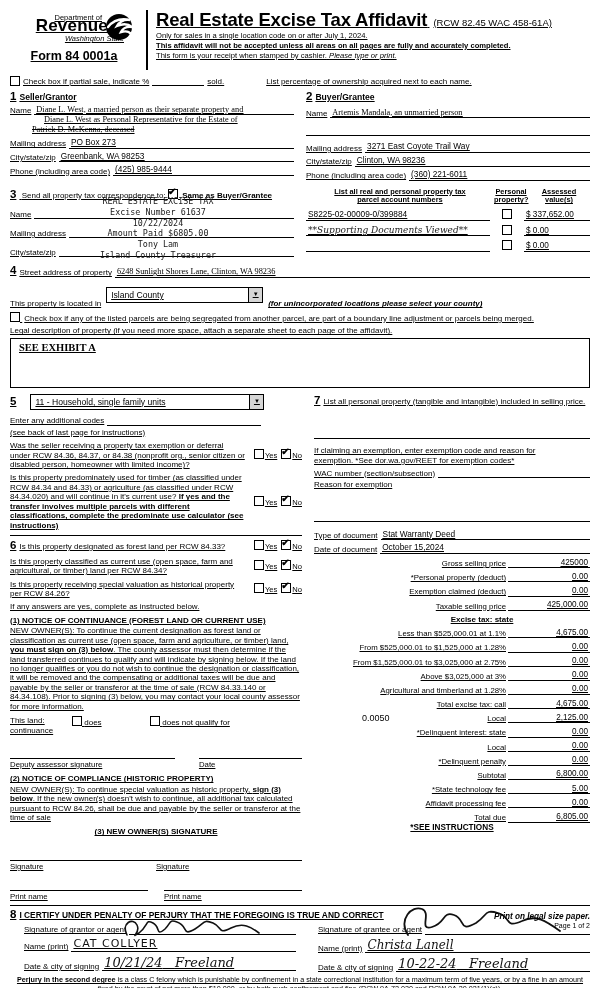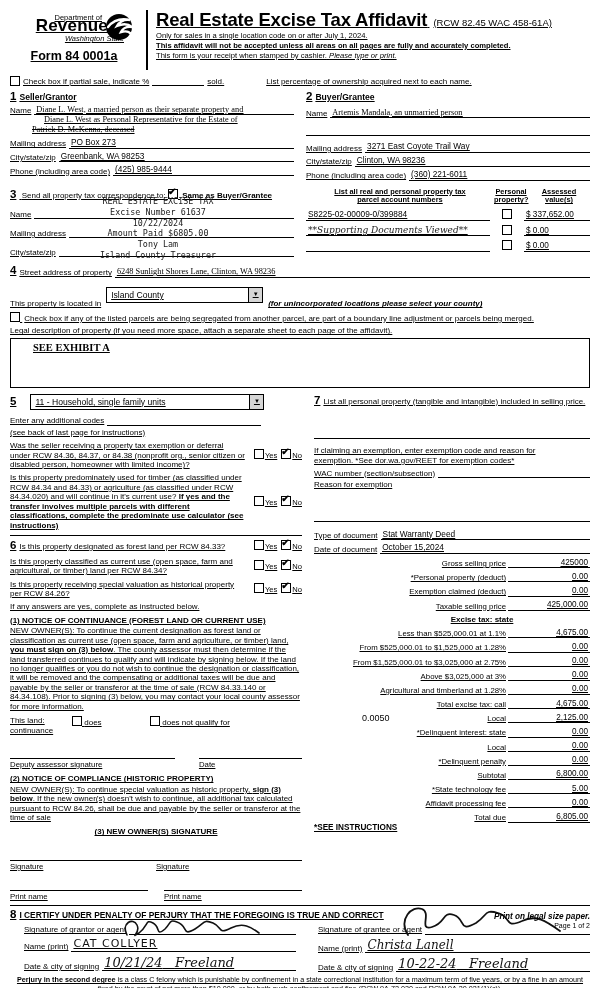--- a/index.html
+++ b/index.html
@@ -45,21 +45,21 @@
   .s3wrap{position:relative}
   .stamp{position:absolute;left:48px;top:8px;width:200px;text-align:center;font-family:"DejaVu Sans Mono",monospace;font-size:8.4px;line-height:1.3;color:#1a1a1a;pointer-events:none}
   .stamp-italic{font-family:"DejaVu Serif",serif;font-style:italic;font-size:9px;color:#1a1a1a}
   
   .phead{display:flex;font-weight:bold;text-align:center;font-size:7.4px;align-items:flex-end}
   .prow{display:flex;align-items:flex-end;margin-top:4px}
   .pcell1{flex:1;border-bottom:1px solid #000;min-height:10px;padding:0 2px}
   .pcell2{width:34px;text-align:center}
   .pcell3{width:62px;border-bottom:1px solid #000;text-align:left;padding:0 2px;font-size:8.2px}
   
-  .legalbox{border:1.6px solid #000;height:42px;padding:3px 22px;margin-top:2px;font-family:"Liberation Serif",serif;font-weight:bold;font-size:10.5px}
+  .legalbox{border:1.6px solid #000;height:42px;padding:3px 8px;margin-top:2px;font-family:"Liberation Serif",serif;font-weight:bold;font-size:10.5px}
   
   .qrow{display:flex;justify-content:space-between;align-items:center;margin-top:4px}
   .qtx{flex:1;padding-right:4px}
   .yn{white-space:nowrap;font-size:7.6px}
   .yn .cb{margin:0 1px 0 4px}
   
   .taxrow{display:flex;align-items:flex-end;margin-top:3.5px;position:relative}
   .tlabel{flex:1;text-align:right;white-space:nowrap;padding-right:2px;font-size:7.8px}
   .tprefix{position:absolute;left:48px;bottom:0;font-size:9px}
   .tval{width:78px;border-bottom:1px solid #000;text-align:right;padding:0 2px;font-size:8.2px}
@@ -458,21 +458,21 @@
             <span class="tlabel">Affidavit processing fee</span>
             <span class="tval ul3">0.00</span>
           </div>
 
           <div class="taxrow">
             <span class="tprefix"></span>
             <span class="tlabel">Total due</span>
             <span class="tval ul3">6,805.00</span>
           </div>
         </div>
-      <div class="b" style="font-size:8.2px">*SEE INSTRUCTIONS</div>
+      <div class="b" style="text-align:center;font-size:8.2px">*SEE INSTRUCTIONS</div>
     </div>
   </div>
 
   <div style="border-top:1.2px solid #000;margin-top:4px;padding-top:2px">
     <div><span class="secnum">8</span><span class="b" style="font-size:8.4px">I CERTIFY UNDER PENALTY OF PERJURY THAT THE FOREGOING IS TRUE AND CORRECT</span></div>
     <div class="cols" style="gap:22px;padding:0 0 0 14px">
       <div class="col">
         <div class="sec8row">
           <span class="lab">Signature of grantor or agent</span>
           <span class="fill"></span>

